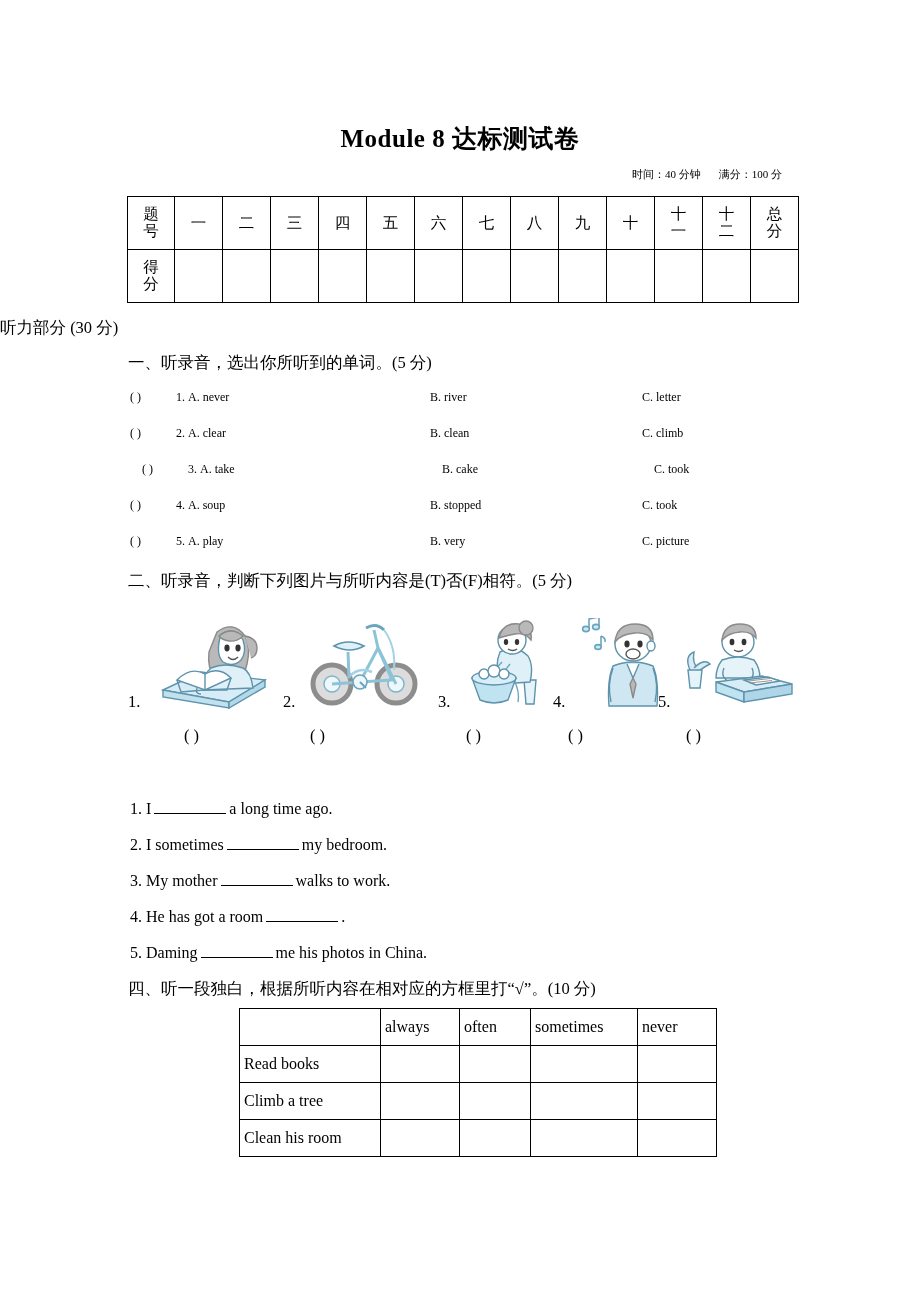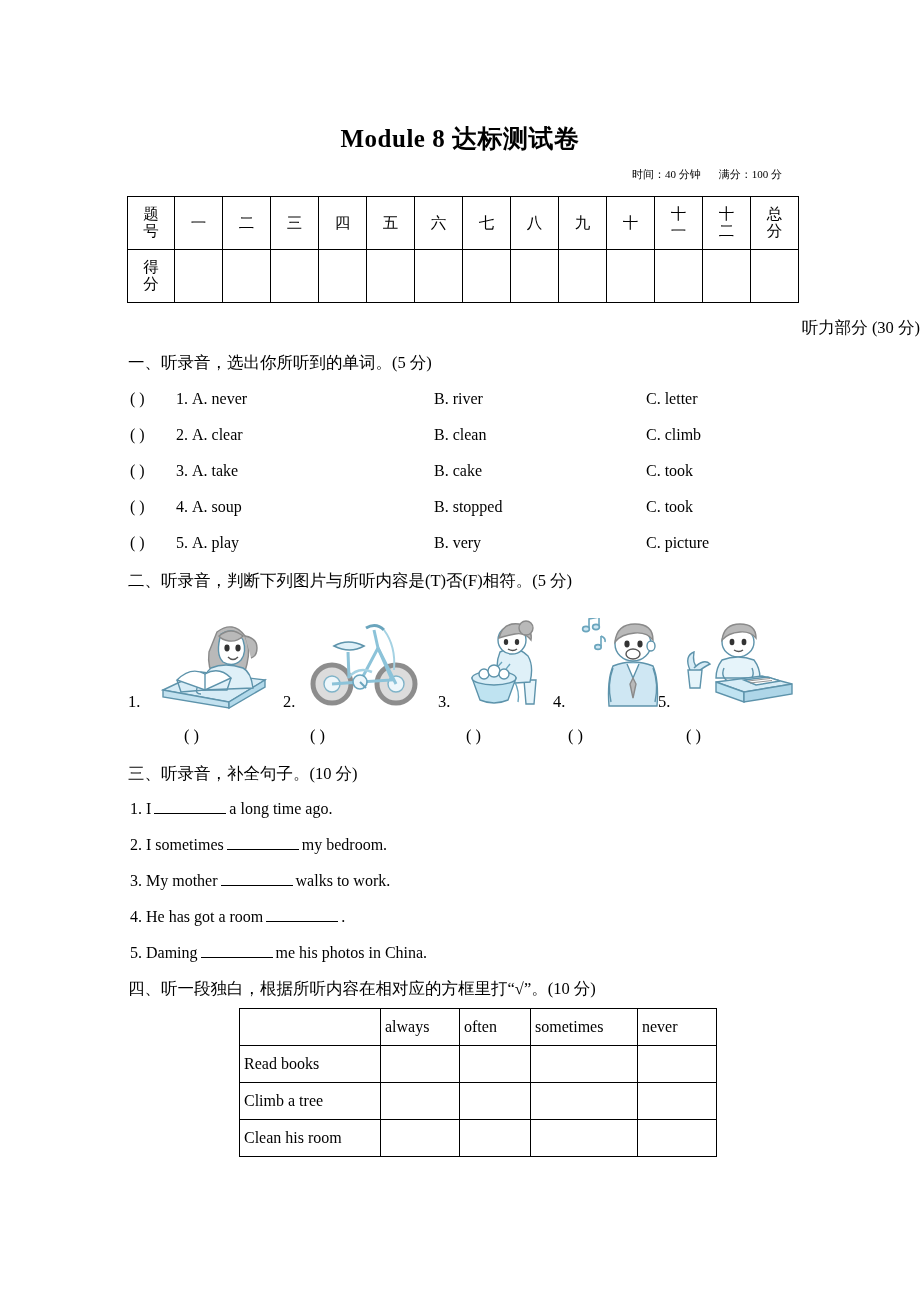--- a/index.html
+++ b/index.html
@@ -64,38 +64,38 @@
   .score-table .num-col { width: 47px; }
   .score-table tr.head td { height: 52px; }
   .score-table tr.body td { height: 52px; }
   .stack { display:block; }
 
   
   .part-header {
     position: absolute;
     left: 0;
     width: 920px;
-    text-align: right;
+    text-align: left;
     font-size: 16.5px;
   }
 
   
   .sec-heading {
     position: absolute;
     left: 128px;
     font-size: 16.5px;
     white-space: nowrap;
   }
 
   
   .choice-row {
     position: absolute;
     left: 130px;
     width: 660px;
-    font-size: 16px;
+    font-size: 12px;
     white-space: nowrap;
   }
   .choice-row .paren {
     display: inline-block;
     width: 46px;
   }
   .choice-row .optA { display:inline-block; width: 242px; }
   .choice-row .optB { display:inline-block; width: 212px; }
   .choice-row .optC { display:inline-block; }
 
@@ -240,21 +240,21 @@
   <div class="choice-row" style="top:390px;">
     <span class="paren">(      )</span><span>1.</span>
     <span class="optA">A. never</span><span class="optB">B. river</span><span class="optC">C. letter</span>
   </div>
 
   <div class="choice-row" style="top:426px;">
     <span class="paren">(      )</span><span>2.</span>
     <span class="optA">A. clear</span><span class="optB">B. clean</span><span class="optC">C. climb</span>
   </div>
 
-  <div class="choice-row" style="top:462px;">
+  <div class="choice-row" style="top:462px;margin-left:12px;">
     <span class="paren">(      )</span><span>3.</span>
     <span class="optA">A. take</span><span class="optB">B. cake</span><span class="optC">C. took</span>
   </div>
 
   <div class="choice-row" style="top:498px;">
     <span class="paren">(      )</span><span>4.</span>
     <span class="optA">A. soup</span><span class="optB">B. stopped</span><span class="optC">C. took</span>
   </div>
 
   <div class="choice-row" style="top:534px;">
@@ -433,21 +433,20 @@
   </div>
 
   <div class="paren-row">
     <span style="left:56px;">(      )</span>
     <span style="left:182px;">(      )</span>
     <span style="left:338px;">(      )</span>
     <span style="left:440px;">(      )</span>
     <span style="left:558px;">(      )</span>
   </div>
 
-  <div class="sec-heading" style="top:763px;">三、听录音，补全句子。(10 分)</div>
 
   <div class="fill-line" style="top:800px;">
     <span>1.</span>
     <span>I</span><span class="blank-s"></span><span>a long time ago.</span>
   </div>
 
   <div class="fill-line" style="top:836px;">
     <span>2.</span>
     <span>I sometimes</span><span class="blank-s"></span><span>my bedroom.</span>
   </div>

